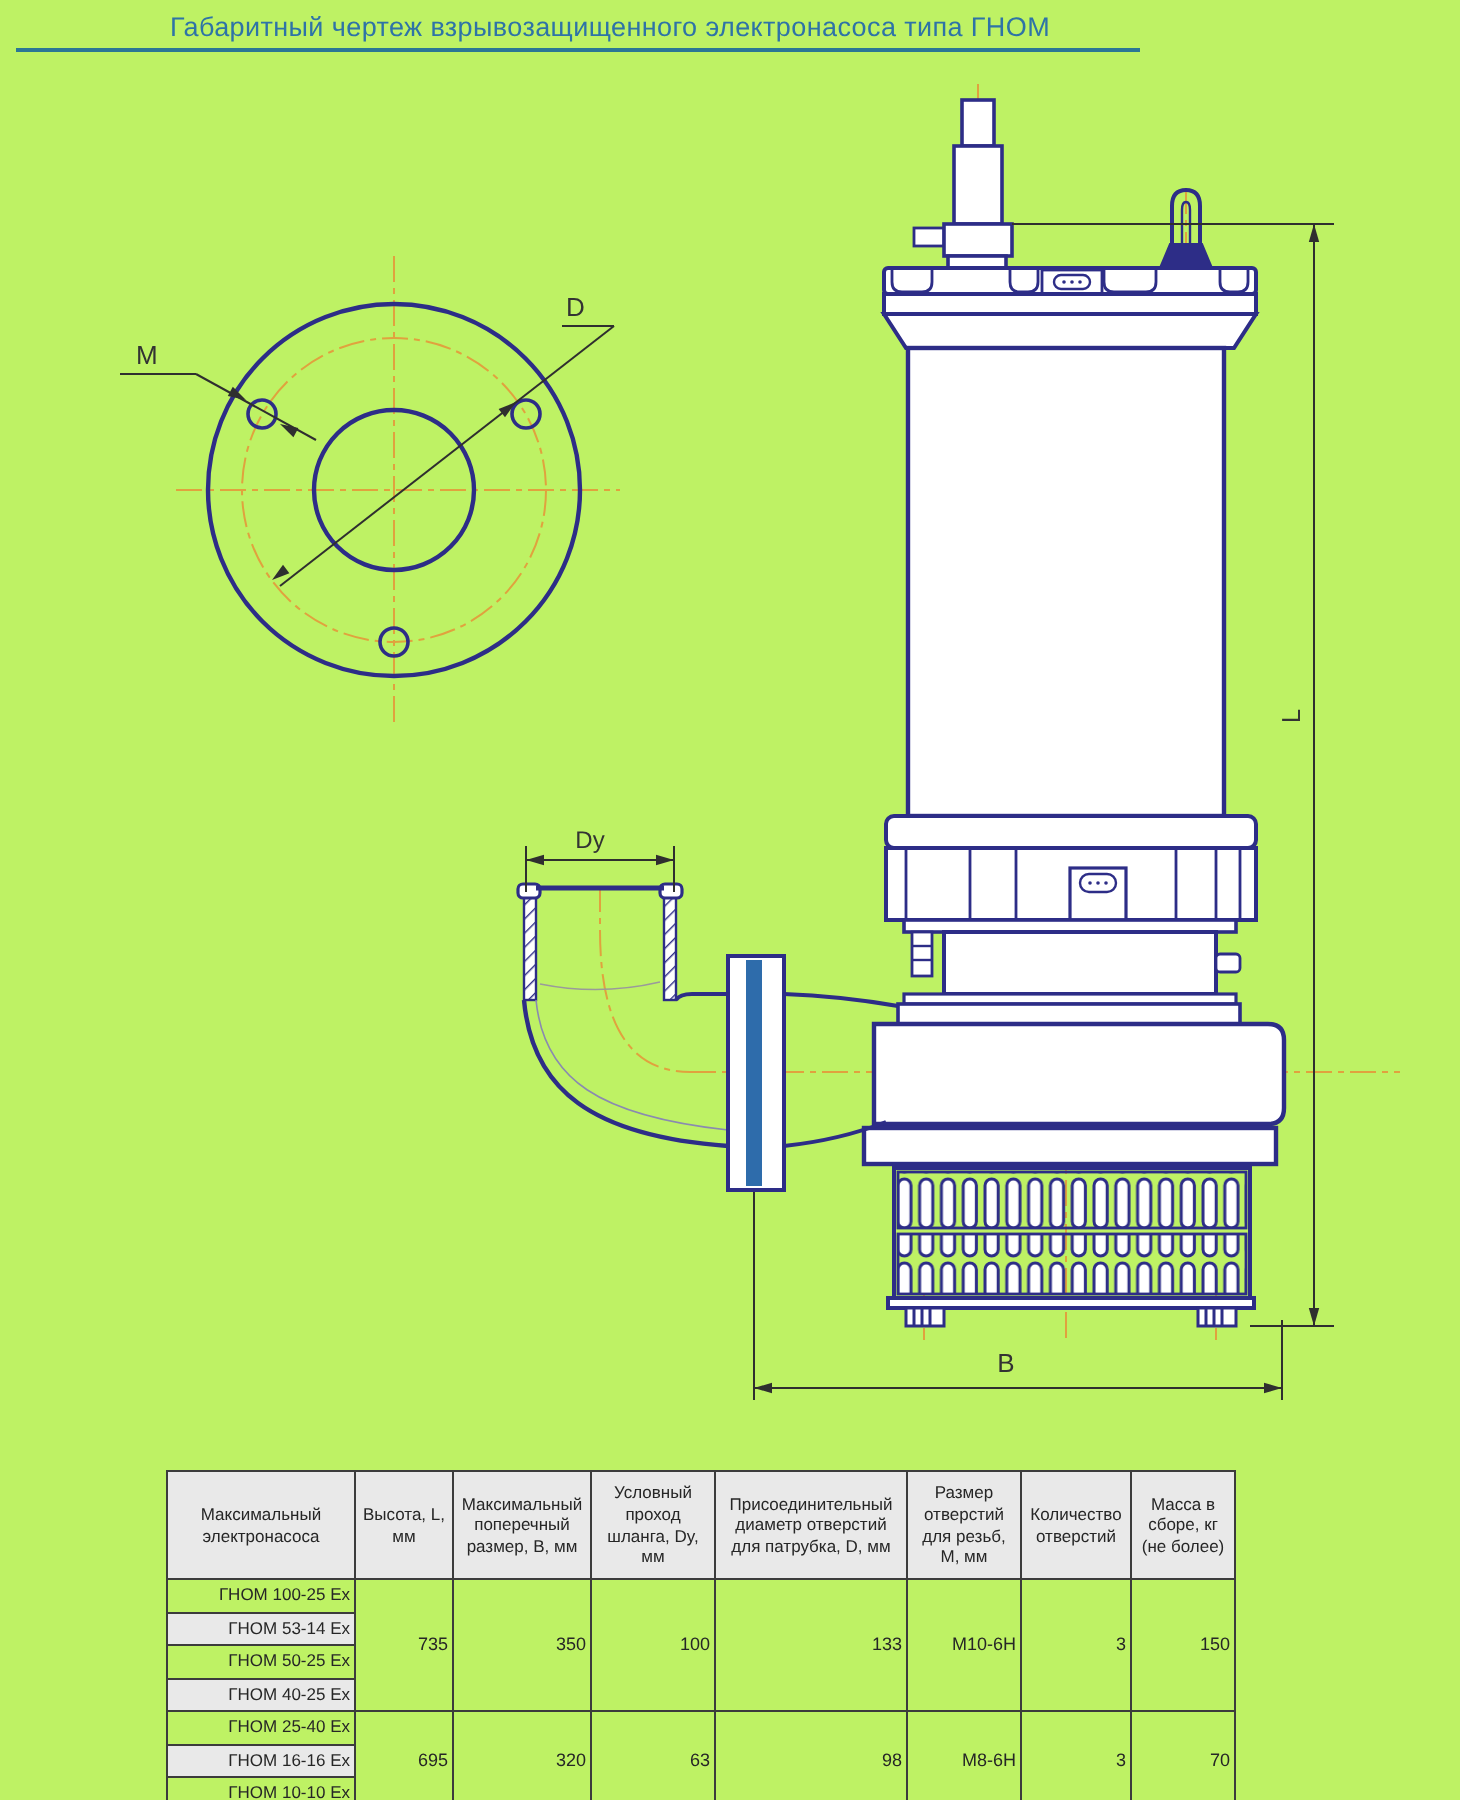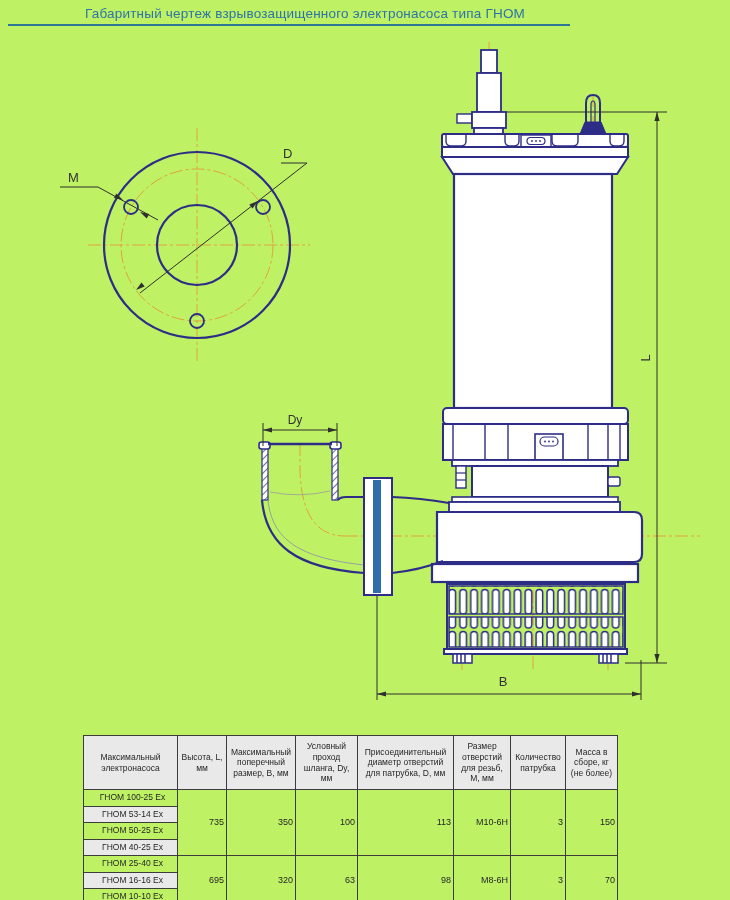--- a/index.html
+++ b/index.html
@@ -12,21 +12,21 @@
   
   #drawing{position:absolute;left:0;top:0;}
   
   #spec-table{position:absolute;left:83px;top:735px;width:535px;border-collapse:collapse;
               font-size:8.5px;color:#262626;table-layout:fixed;}
   #spec-table th,#spec-table td{border:1px solid #3c3c3c;padding:1px 2px;line-height:1.25;
               font-weight:normal;vertical-align:middle;overflow:hidden;}
   #spec-table{border:1.5px solid #2e2e2e;}
   #spec-table th{background:#e9e9e9;text-align:center;height:51px;}
   #spec-table td{height:13.5px;}
-  .model-cell{text-align:center;padding-left:6px !important;white-space:nowrap;}
+  .model-cell{text-align:right;padding-left:6px !important;white-space:nowrap;}
   .zebra{background:#e9e9e9;}
   .val-cell{text-align:right;font-size:9px;}
 </style>
 </head>
 <body>
 
 <div id="page">
 
   <div id="title">Габаритный чертеж взрывозащищенного электронасоса типа ГНОМ</div>
   <div id="title-rule"></div>
@@ -241,31 +241,31 @@
         <col style="width:52px">
     </colgroup>
     <thead>
       <tr>
         <th>Максимальный электронасоса</th>
         <th>Высота, L, мм</th>
         <th>Максимальный поперечный размер, В, мм</th>
         <th>Условный проход шланга, Dy, мм</th>
         <th>Присоединительный диаметр отверстий для патрубка, D, мм</th>
         <th>Размер отверстий для резьб, М, мм</th>
-        <th>Количество патрубка</th>
+        <th>Количество отверстий</th>
         <th>Масса в сборе, кг (не более)</th>
       </tr>
     </thead>
     <tbody>
       <tr>
         <td class="model-cell">ГНОМ 100-25 Ex</td>
         <td class="val-cell" rowspan="4">735</td>
         <td class="val-cell" rowspan="4">350</td>
         <td class="val-cell" rowspan="4">100</td>
-        <td class="val-cell" rowspan="4">113</td>
+        <td class="val-cell" rowspan="4">133</td>
         <td class="val-cell" rowspan="4">М10-6Н</td>
         <td class="val-cell" rowspan="4">3</td>
         <td class="val-cell" rowspan="4">150</td>
       </tr>
       <tr>
         <td class="model-cell zebra">ГНОМ 53-14 Ex</td>
       </tr>
       <tr>
         <td class="model-cell">ГНОМ 50-25 Ex</td>
       </tr>

